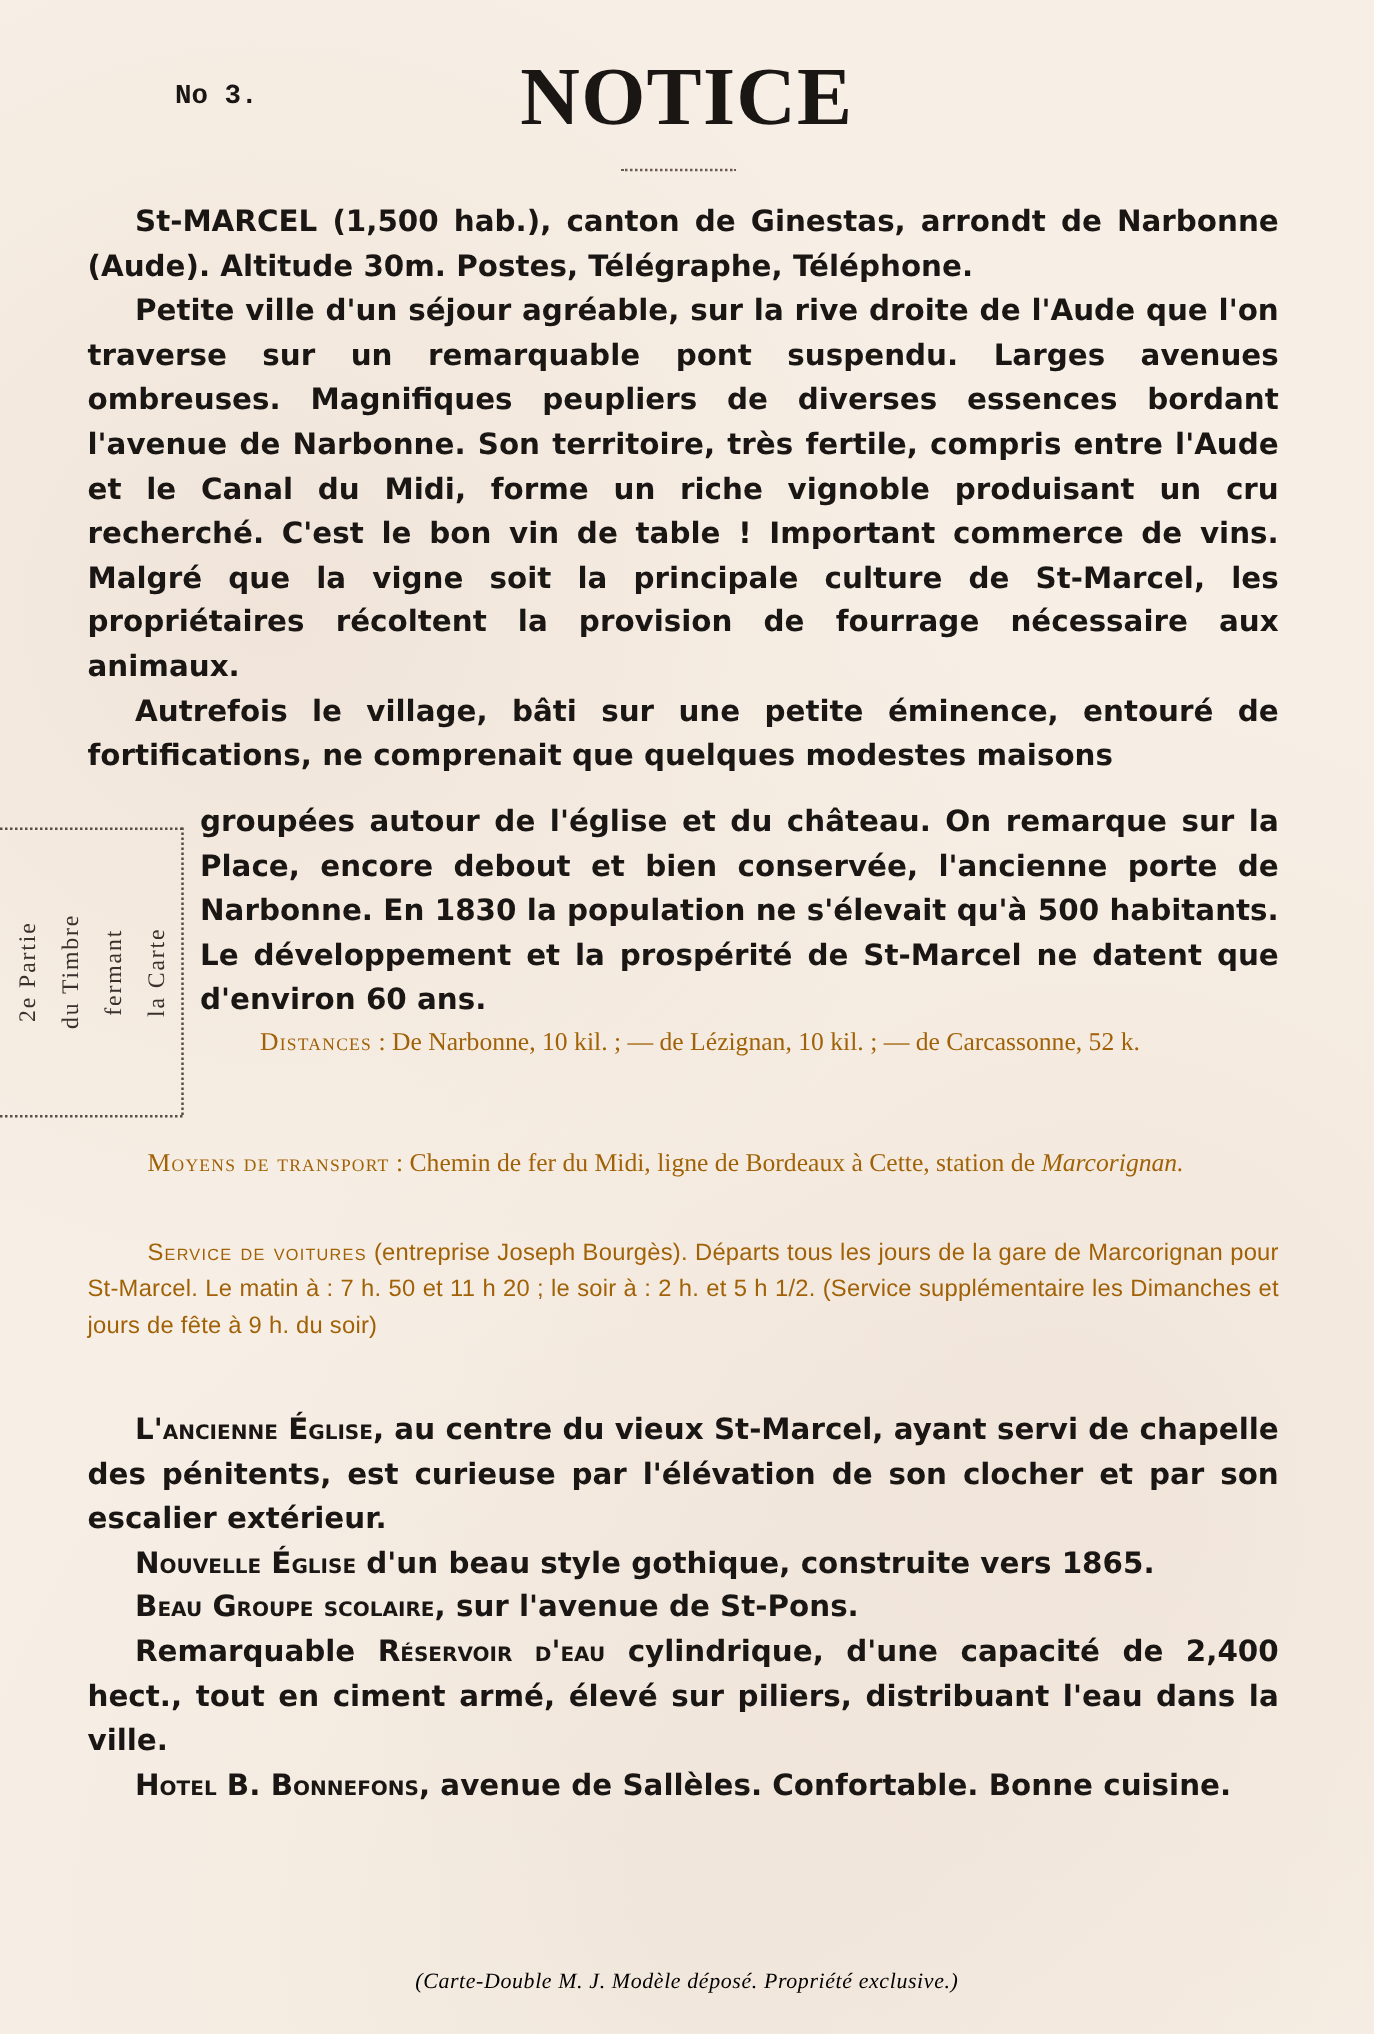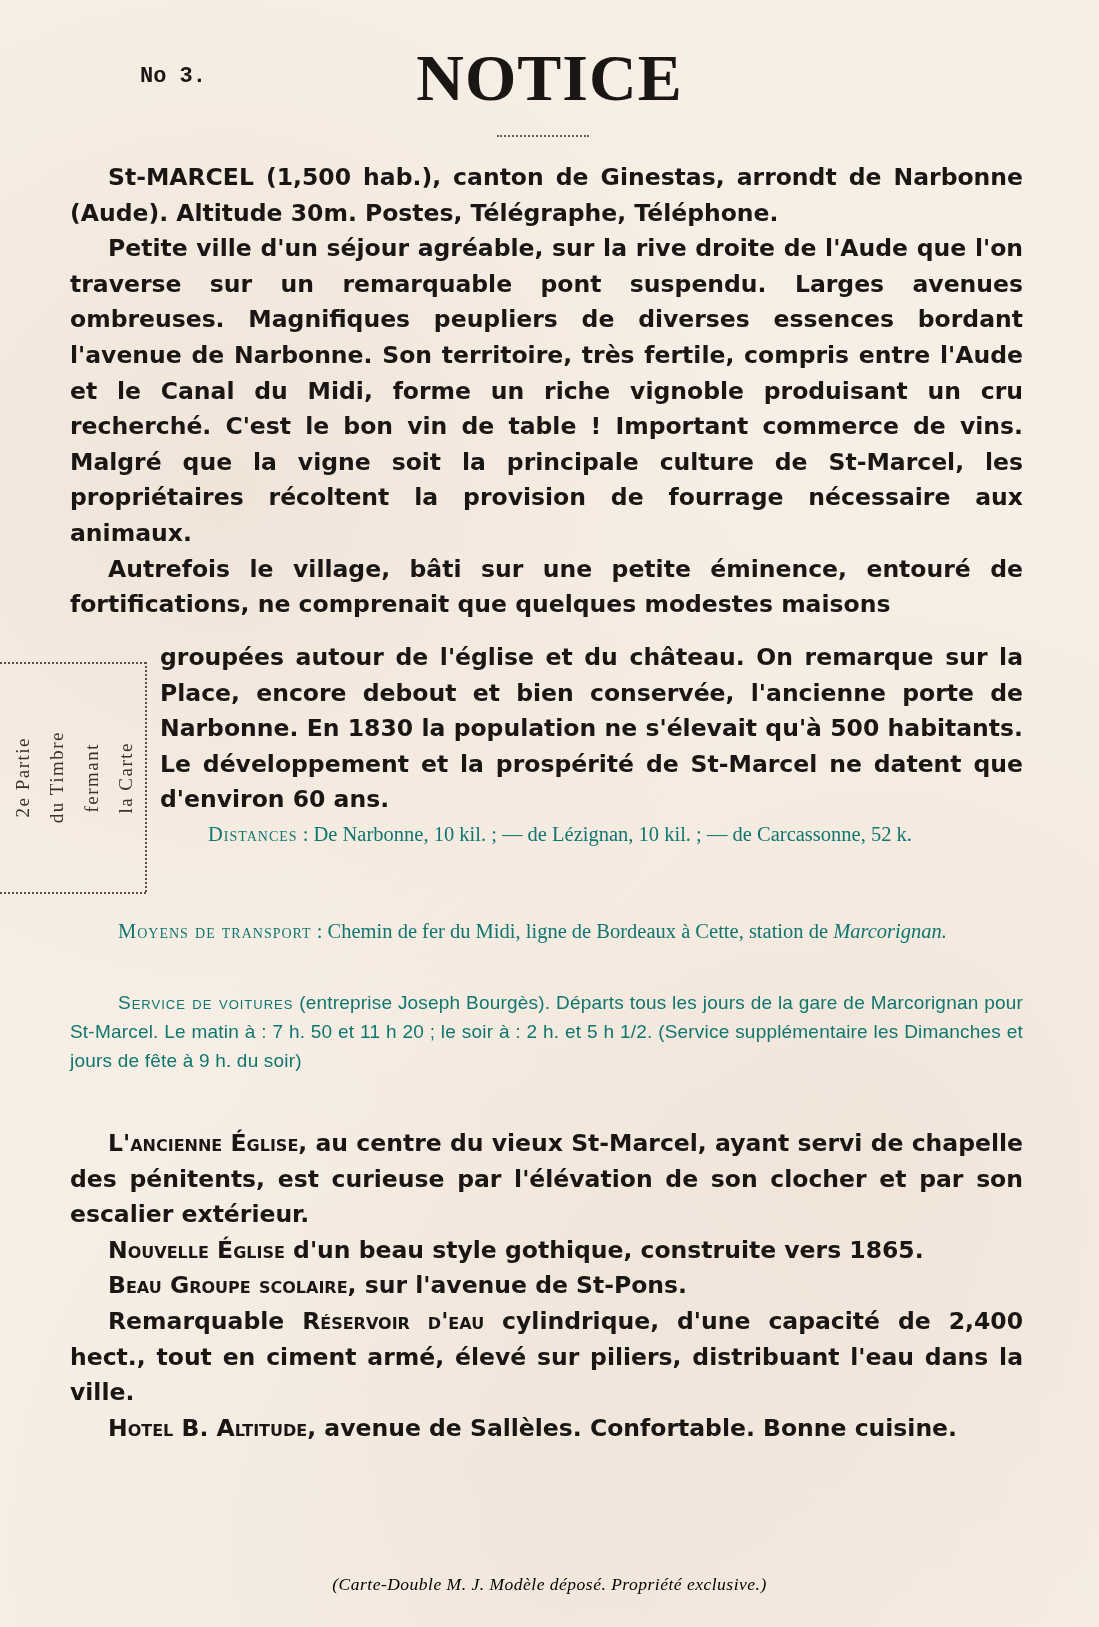--- a/index.html
+++ b/index.html
@@ -32,21 +32,21 @@
     font-size: 23.5px; line-height: 35.6px;
     text-align: justify; text-align-last: left;
   }
   .deco p { margin: 0; text-indent: 38px; }
   .deco p.noindent { text-indent: 0; }
   .sc { font-variant: small-caps; font-weight: bold; }
   .block1 { left: 70px; top: 160px; width: 953px; }
   .block2 { left: 160px; top: 640px; width: 863px; }
   .note {
     font-family: "Liberation Serif", serif; font-size: 20.5px; line-height: 28.5px;
-    text-align: justify; text-align-last: left; color: #0f766e;
+    text-align: justify; text-align-last: left; color: #a16207;
   }
   .note p { margin: 0; text-indent: 48px; }
   .note .cap { font-variant: small-caps; letter-spacing: 1px; }
   .note1 { left: 160px; top: 820px; width: 863px; }
   .note2 { left: 70px; top: 917px; width: 953px; }
   .note3 { left: 70px; top: 988px; width: 953px; font-family: "Liberation Sans Narrow", "Liberation Sans", sans-serif; font-size: 19px; line-height: 29px; letter-spacing: 0.2px; }
   .block3 { left: 70px; top: 1126px; width: 953px; }
   .footer {
     left: 0; width: 1099px; top: 1574px; text-align: center;
     font-family: "Liberation Serif", serif; font-style: italic; font-size: 17.5px;
@@ -102,16 +102,16 @@
 
 <div class="abs note note3">
   <p><span class="cap">Service de voitures</span><span> (entreprise Joseph Bourgès). Départs tous les jours de la gare de Marcorignan pour St-Marcel. Le matin à : 7 h. 50 et 11 h 20 ; le soir à : 2 h. et 5 h 1/2. (Service supplémentaire les Dimanches et jours de fête à 9 h. du soir)</span></p>
 </div>
 
 <div class="abs deco block3">
   <p><span class="sc">L'ancienne Église</span><span>, au centre du vieux St-Marcel, ayant servi de chapelle des pénitents, est curieuse par l'élévation de son clocher et par son escalier extérieur.</span></p>
   <p><span class="sc">Nouvelle Église</span><span> d'un beau style gothique, construite vers 1865.</span></p>
   <p><span class="sc">Beau Groupe scolaire</span><span>, sur l'avenue de St-Pons.</span></p>
   <p><span>Remarquable </span><span class="sc">Réservoir d'eau</span><span> cylindrique, d'une capacité de 2,400 hect., tout en ciment armé, élevé sur piliers, distribuant l'eau dans la ville.</span></p>
-  <p><span class="sc">Hotel B. Altitude</span><span>, avenue de Sallèles. Confortable. Bonne cuisine.</span></p>
+  <p><span class="sc">Hotel B. Bonnefons</span><span>, avenue de Sallèles. Confortable. Bonne cuisine.</span></p>
 </div>
 
 <div class="abs footer">(Carte-Double M. J. Modèle déposé. Propriété exclusive.)</div>
 
 </body></html>

